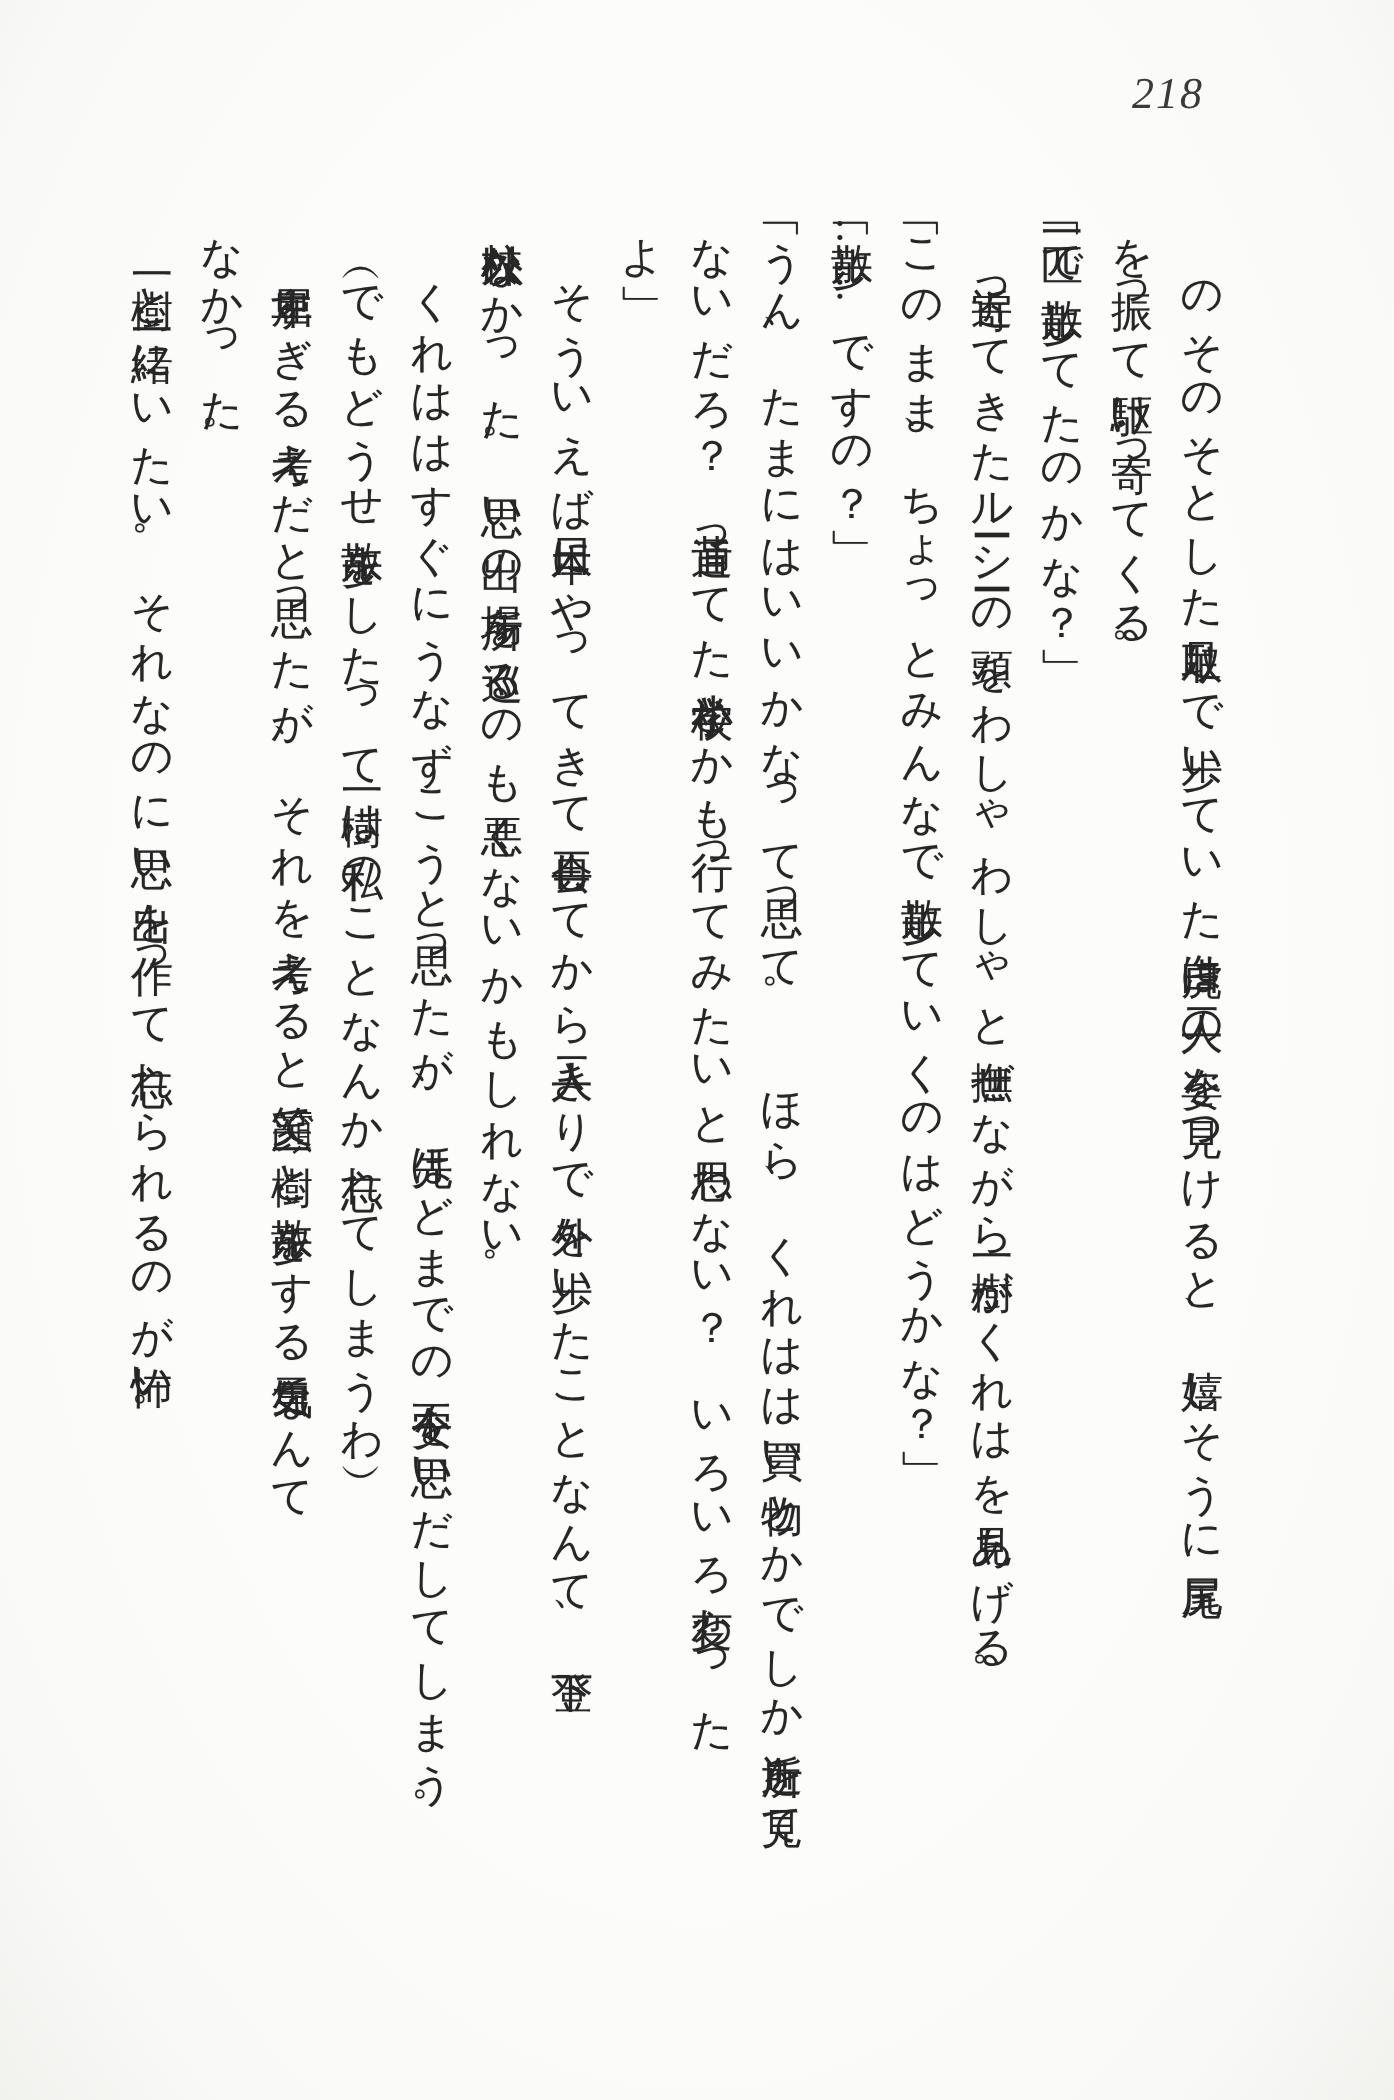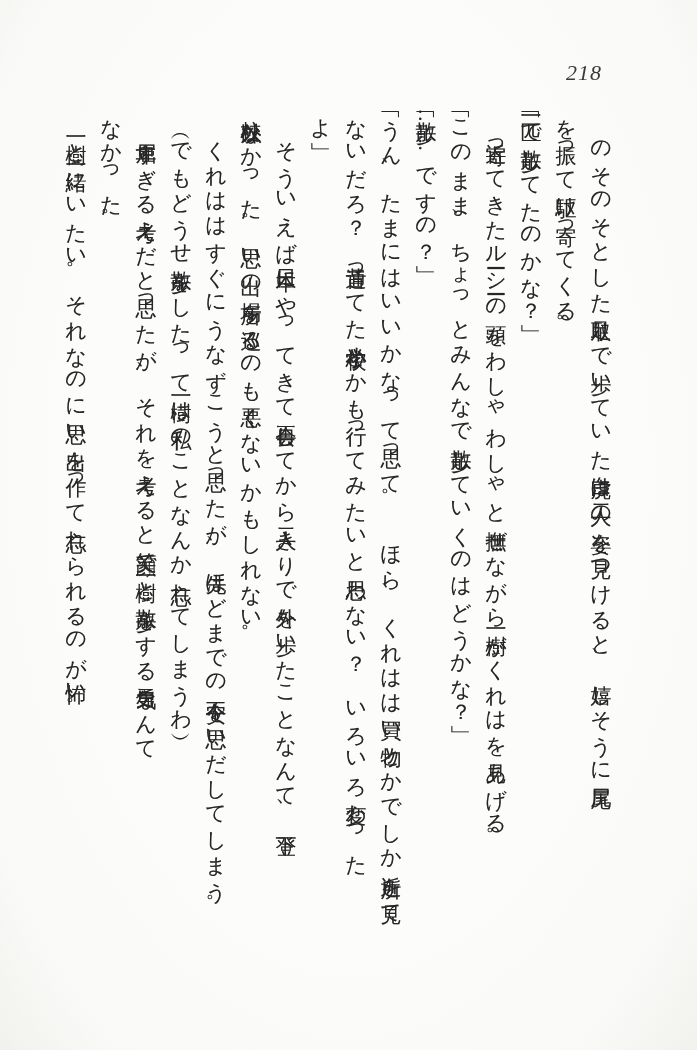--- a/index.html
+++ b/index.html
@@ -14,21 +14,21 @@
   .page {
     position: relative;
     width: 697px;
     height: 1050px;
     overflow: hidden;
     background: radial-gradient(ellipse at 50% 45%, #fcfcfb 55%, var(--background) 85%, #f1f1ee 100%);
     font-family: "Liberation Serif", "DejaVu Serif", serif;
   }
   .folio {
     position: absolute;
-    top: 60px;
+    top: 34px;
     left: 566px;
     font-size: 22px;
     font-style: italic;
     letter-spacing: 1px;
     color: var(--folio);
     text-align: right;
     -webkit-user-select: none;
   }
   .text-block {
     position: absolute;

